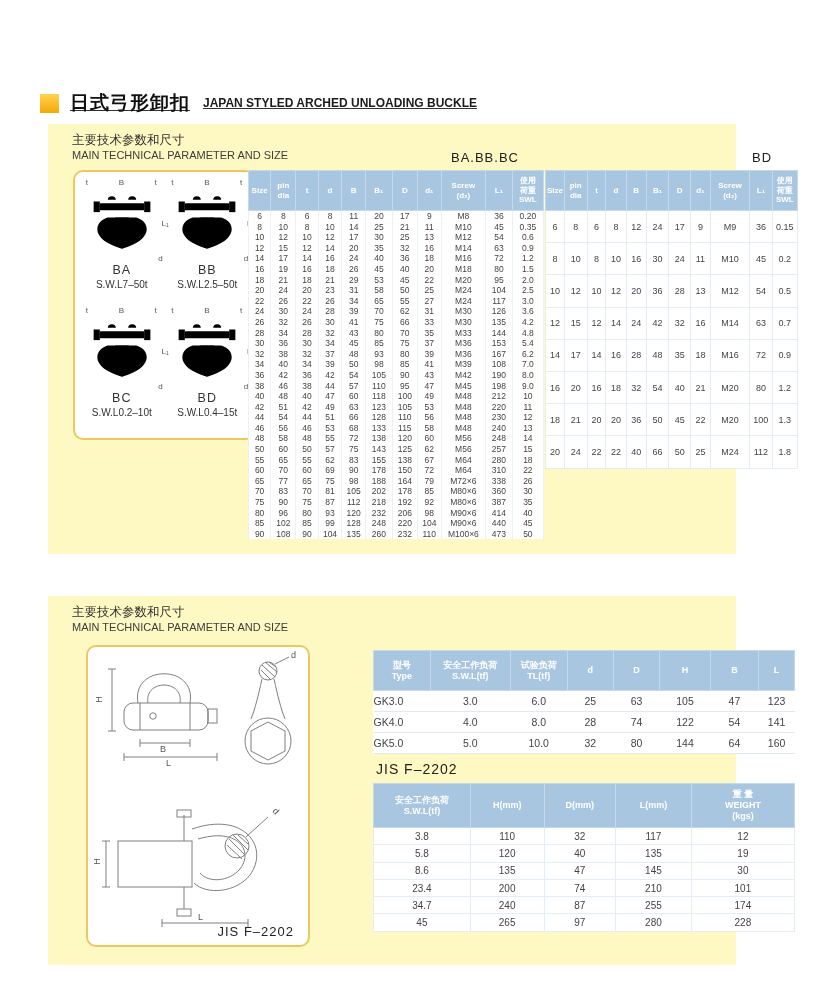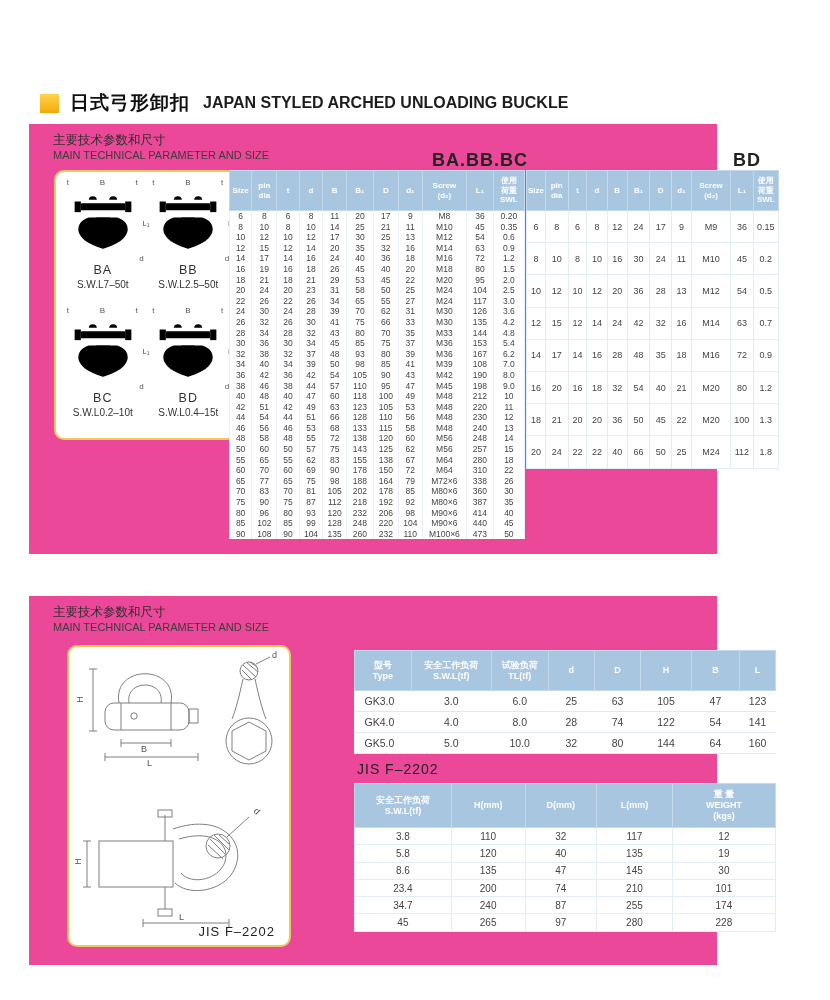--- a/index.html
+++ b/index.html
@@ -10,33 +10,33 @@
   
   .header-bar { position:absolute; left:40px; top:35px; width:752px; height:44px;
     background:linear-gradient(180deg,#afc2d6 0%,#bfd3e7 45%,#c6daec 100%);
     display:flex; align-items:center; padding-left:30px; gap:16px; }
   .h-zh { font-size:27px; font-weight:bold; color:#fff; letter-spacing:3px;
     text-shadow:1px 2px 2px rgba(96,108,124,.85); }
   .h-en { font-size:17px; font-weight:bold; color:#fff; letter-spacing:.5px;
     text-shadow:1px 2px 2px rgba(96,108,124,.85); }
 
   
-  .sec-head { position:absolute; left:40px; display:flex; align-items:center; gap:11px; height:22px; }
+  .sec-head { position:absolute; left:40px; display:flex; align-items:center; gap:11px; height:22px;text-decoration:underline; }
   .sec1 { top:92px; } .sec2 { top:563px; }
   .sq { width:19px; height:19px; background:linear-gradient(180deg,#ffd44e,#f4a908); flex:0 0 auto; }
   .sec-zh { font-size:19px; font-weight:bold; color:#101010; letter-spacing:1px; }
-  .sec-en { font-size:16px; font-weight:bold; color:#1c1c1c; margin-left:2px; }
+  .sec-en { font-size:12px; font-weight:bold; color:#1c1c1c; margin-left:2px; }
 
   
-  .panel { position:absolute; left:29px; width:688px; background:#ec4899; }
+  .panel { position:absolute; left:48px; width:688px; background:#fef9c3; }
   .panel1 { top:124px; height:430px; }
   .panel2 { top:596px; height:369px; }
   .sub-zh { position:absolute; left:24px; top:8px; font-size:12.5px; color:#2e2e2e; }
   .sub-en { position:absolute; left:24px; top:25px; font-size:11px; color:#3c3c3c; }
-  .tbl-cap { position:absolute; font-size:18px; color:#222; letter-spacing:1px;font-weight:bold; }
+  .tbl-cap { position:absolute; font-size:13px; color:#222; letter-spacing:1px; }
   .cap-babbbc { left:403px; top:26px; }
   .cap-bd { left:704px; top:26px; }
 
   
   .diagbox { position:absolute; background:#fff; border:2px solid #ecc95f; border-radius:10px; }
   .diagbox1 { left:25px; top:46px; width:183px; height:270px;
     display:grid; grid-template-columns:1fr 1fr; padding:10px 4px 2px; row-gap:2px; }
   .shk-cell { display:flex; flex-direction:column; align-items:center; }
   .shk-fig { position:relative; width:84px; height:80px; }
   .shk-fig svg { width:84px; height:78px; display:block; }
@@ -71,21 +71,21 @@
   .tbl1 td { height:10.6px; line-height:10.6px; padding:0;
              border-left:1px solid #e8f0f8; border-right:1px solid #e8f0f8; }
 
   .tbl2 { left:497px; top:46px; width:253px; font-size:9px; }
   .tbl2 th { font-size:8px; line-height:9.5px; height:40px; padding:1px 0; }
   .tbl2 td { height:32.2px; padding:0; border:1px solid #e3edf7; }
 
   .gk-tbl { left:325px; top:54px; width:422px; font-size:10.5px; }
   .gk-tbl th { font-size:9px; line-height:11px; height:40px; padding:2px 0; }
   .gk-tbl td { height:21px; border-top:1px solid #dfe9f4; border-bottom:1px solid #dfe9f4; }
-  .gk-tbl td:first-child { text-align:left; padding-left:10px; }
+  .gk-tbl td:first-child { text-align:left; }
 
   .jis-cap { position:absolute; left:328px; top:165px; font-size:14px; color:#222; letter-spacing:1px; }
   .jis-tbl { left:325px; top:187px; width:422px; font-size:10px; }
   .jis-tbl th { font-size:9px; line-height:11px; height:44px; padding:2px 0; }
   .jis-tbl td { height:17.3px; border:1px solid #e3edf7; }
 </style>
 </head>
 <body>
 
 <svg width="0" height="0" style="position:absolute" aria-hidden="true">

